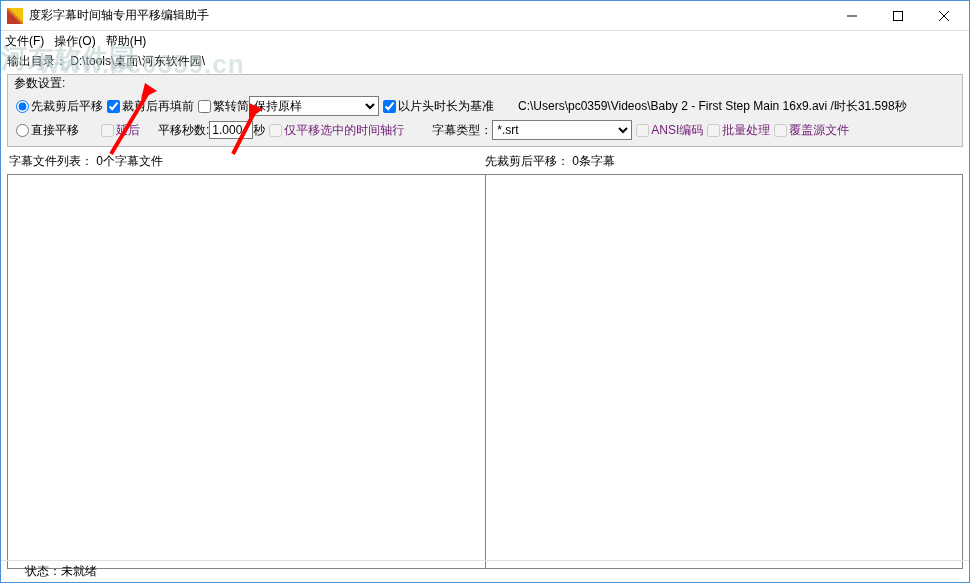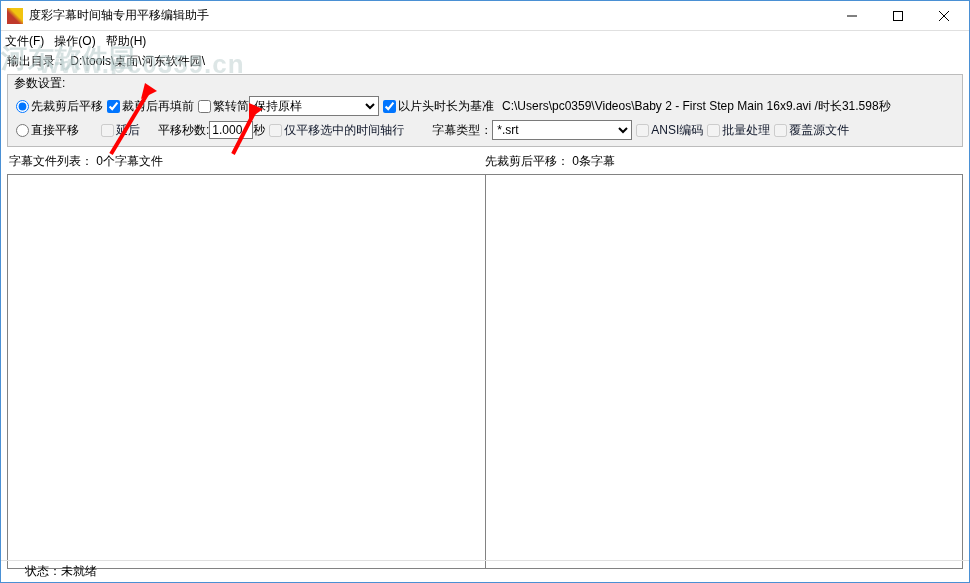--- a/index.html
+++ b/index.html
@@ -14,21 +14,21 @@
 .output-dir { padding: 2px 6px; }
 .watermark { position: absolute; top: 48px; left: 38px; font-size: 26px; color: rgba(180,200,200,0.45); font-weight: bold; letter-spacing: 1px; pointer-events: none; z-index: 0; }
 .watermark2 { position: absolute; top: 10px; left: 0; font-size: 26px; color: rgba(180,200,200,0.55); font-weight: bold; letter-spacing: 1px; pointer-events: none; z-index: 3; }
 .param-group { margin: 2px 6px; border: 1px solid #bcbcbc; padding: 2px 4px 4px 4px; position: relative; background: #f0f0f0; }
 .param-group > .legend { position: relative; top: -2px; background: #f0f0f0; padding: 0 2px; }
 .row { display: flex; align-items: center; padding: 2px 0; flex-wrap: nowrap; }
 .row label, .row span { white-space: nowrap; }
 input[type=radio], input[type=checkbox] { margin: 0 2px 0 4px; vertical-align: middle; }
 select { height: 20px; font-size: 12px; border: 1px solid #7a7a7a; background: #fff; }
 input[type=text] { height: 18px; border: 1px solid #7a7a7a; padding: 0 2px; font-size: 12px; }
-.disabled { color: #0f172a; }
+.disabled { color: #701a75; }
 .list-header { display: flex; padding: 4px 8px; }
 .list-header > div { flex: 1; }
 .lists { display: flex; height: 395px; margin: 0 6px; gap: 0; }
 .list-pane { flex: 1; border: 1px solid #828282; background: #fff; overflow: auto; }
 .list-pane:first-child { margin-right: -1px; }
 .statusbar { position: absolute; bottom: 0; left: 0; right: 0; height: 22px; padding: 2px 24px; border-top: 1px solid #e0e0e0; display: flex; align-items: center; }
 .arrow { position: absolute; pointer-events: none; z-index: 10; }
 .arrow-line { stroke: #ff0000; stroke-width: 4; fill: none; }
 .arrow-head { fill: #ff0000; }
 </style>
@@ -85,21 +85,21 @@
     <input type="checkbox" style="">
     <label>繁转简</label>
 
     <select style="width:130px">
       <option>保持原样</option>
     </select>
 
     <input type="checkbox" checked="" style="">
     <label>以片头时长为基准</label>
 
-    <span style="margin-left:8px">C:\Users\pc0359\Videos\Baby 2 - First Step Main 16x9.avi  /时长31.598秒</span>
+    <span style="margin-left:24px">C:\Users\pc0359\Videos\Baby 2 - First Step Main 16x9.avi  /时长31.598秒</span>
   </div>
 
   <div class="row">
     <input type="radio" name="mode" style="">
     <label>直接平移</label>
 
     <span style="margin-left:18px"></span>
     <input type="checkbox" disabled="" style="">
     <label class="disabled">延后</label>
 

